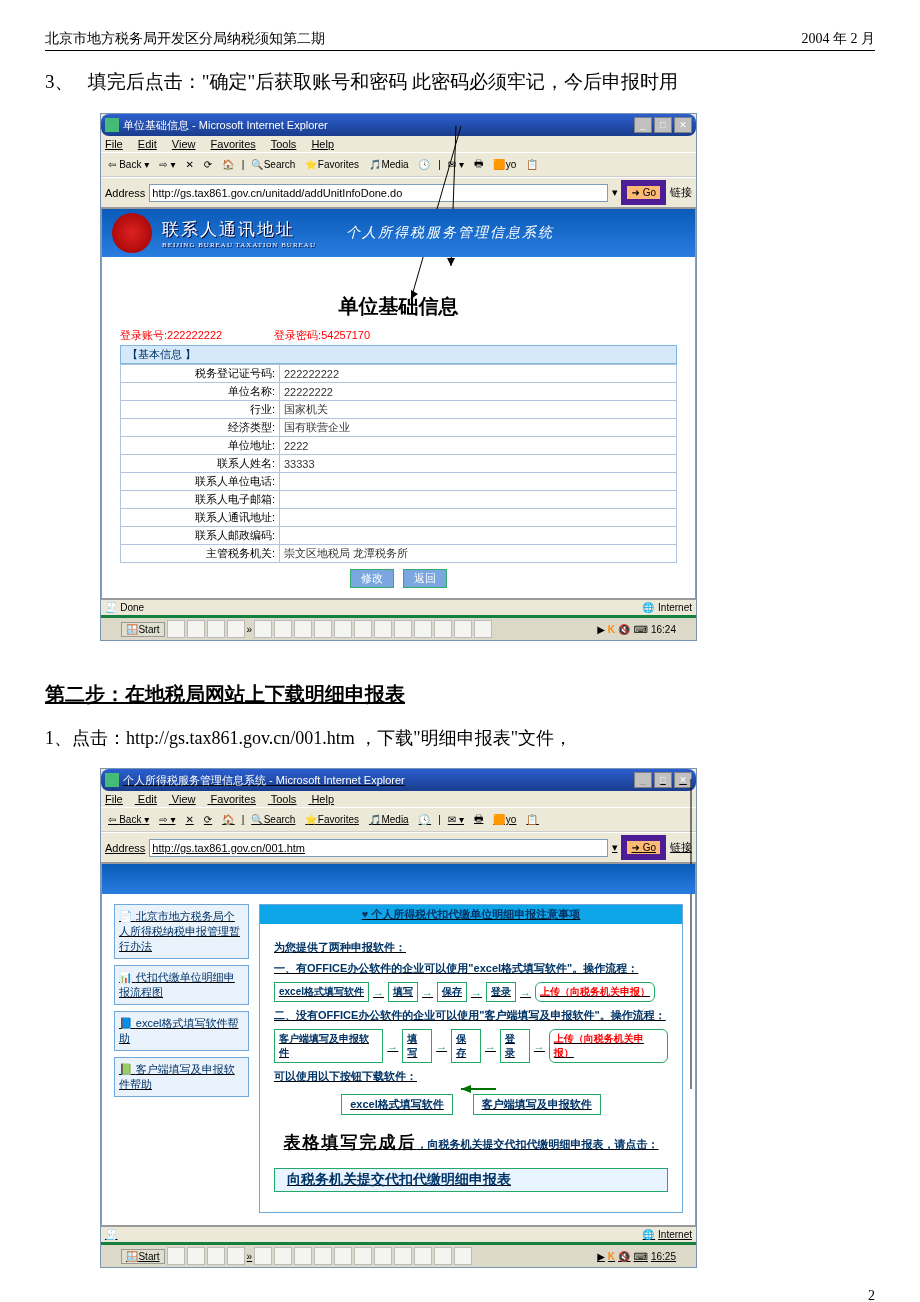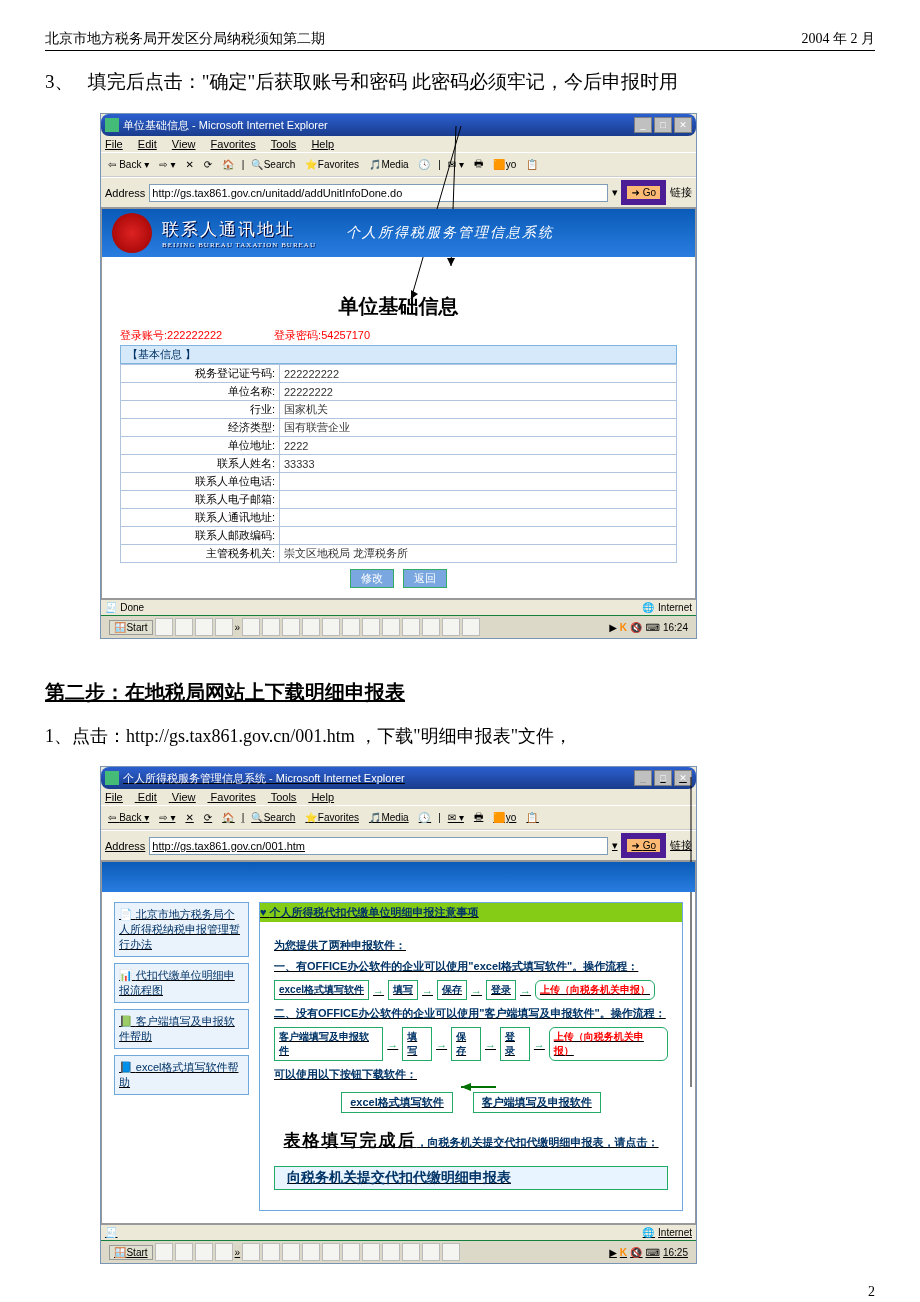--- a/index.html
+++ b/index.html
@@ -30,33 +30,33 @@
   .redline{font-size:11px;color:red;padding:2px 18px;}
   .sect-head{background:#d6e9fb;border:1px solid #7fb3e0;font-size:11px;padding:1px 6px;margin:0 18px;color:#036;}
   table.info{width:calc(100% - 36px);margin:0 18px;border-collapse:collapse;font-size:11px;}
   table.info td{border:1px solid #b0c4de;padding:1px 4px;}
   table.info td.lab{width:150px;text-align:right;background:#fff;}
   table.info td.val{background:#fff;color:#333;}
   .btn-row{text-align:center;padding:6px 0 10px;}
   .btn-row button{font-size:11px;background:#7aa7e0;border:1px solid #3a6;color:#fff;padding:1px 10px;margin:0 3px;}
   .statusbar{background:#ece9d8;border-top:1px solid #999;display:flex;justify-content:space-between;padding:2px 4px;font-size:10px;}
   .statusbar .globe{display:flex;align-items:center;gap:3px;}
-  .taskbar{background:#dcd9c8;display:flex;align-items:center;padding:2px 8px;gap:2px;font-size:10px;border-top:1px solid #15803d;}
+  .taskbar{background:#dcd9c8;display:flex;align-items:center;padding:2px 20px;gap:2px;font-size:10px;border-top:3px solid #15803d;}
   .taskbar .start{background:#e0e0d0;border:1px solid #999;padding:1px 4px;}
   .taskbar .tray{margin-left:auto;display:flex;align-items:center;gap:3px;}
   .tray span{font-size:10px;}
   .tb-icon{width:16px;height:16px;border:1px solid #bbb;background:#f4f4f0;}
   
   .step-head{font-size:20px;font-weight:bold;text-decoration:underline;margin:40px 0 12px 0;}
   
   .ss2-body{display:flex;padding:10px 12px 12px 12px;gap:10px;background:#fff;}
   .ss2-left{width:135px;}
   .ss2-card{border:1px solid #6fa8dc;background:#eaf2fb;font-size:11px;padding:4px 4px;margin-bottom:6px;color:#036;}
   .ss2-right{flex:1;border:1px solid #6fa8dc;background:#fff;font-size:11px;padding:0;}
-  .ss2-rhead{background:#84cc16;color:#036;font-weight:bold;text-align:left;padding:2px 0;font-size:11px;}
+  .ss2-rhead{background:#0ea5e9;color:#036;font-weight:bold;text-align:center;padding:2px 0;font-size:11px;}
   .ss2-inner{padding:10px 14px 12px 14px;}
   .ss2-inner p{margin:6px 0;font-weight:bold;color:#036;}
   .flow-row{display:flex;align-items:center;gap:4px;margin:6px 0;}
   .flow-box{border:1px solid #2a6;padding:2px 4px;font-size:10px;color:#036;font-weight:bold;background:#fff;}
   .flow-arrow{color:#2a6;font-weight:bold;}
   .dl-row{display:flex;gap:20px;justify-content:center;margin:10px 0 16px;}
   .dl-btn{border:1px solid #2a6;padding:2px 8px;font-size:11px;color:#036;font-weight:bold;background:#fff;}
   .big-txt{font-size:17px;font-weight:bold;letter-spacing:2px;}
   .big-line{text-align:center;margin:14px 0;}
   .submit-btn{display:block;margin:0 auto 8px;border:1px solid #2a6;background:#e8f4ff;color:#036;font-weight:bold;font-size:14px;padding:2px 12px;}
@@ -278,22 +278,22 @@
       <span>▾</span>
       <span class="go-btn">➜ <span>Go</span></span>
       <span>链接</span>
     </div>
     <div class="content-area">
       <div class="banner" style="height:30px;"></div>
       <div class="ss2-body">
         <div class="ss2-left">
           <div class="ss2-card">📄 <span>北京市地方税务局个人所得税纳税申报管理暂行办法</span></div>
           <div class="ss2-card">📊 <span>代扣代缴单位明细申报流程图</span></div>
+          <div class="ss2-card">📘 <span>excel格式填写软件帮助</span></div>
           <div class="ss2-card">📗 <span>客户端填写及申报软件帮助</span></div>
-          <div class="ss2-card">📘 <span>excel格式填写软件帮助</span></div>
         </div>
         <div class="ss2-right">
           <div class="ss2-rhead">♥ <span>个人所得税代扣代缴单位明细申报注意事项</span></div>
           <div class="ss2-inner">
             <p>为您提供了两种申报软件：</p>
             <p>一、有OFFICE办公软件的企业可以使用"excel格式填写软件"。操作流程：</p>
             <div class="flow-row">
               <span class="flow-box">excel格式填写软件</span>
                 <span class="flow-arrow">→</span>
               <span class="flow-box">填写</span>

